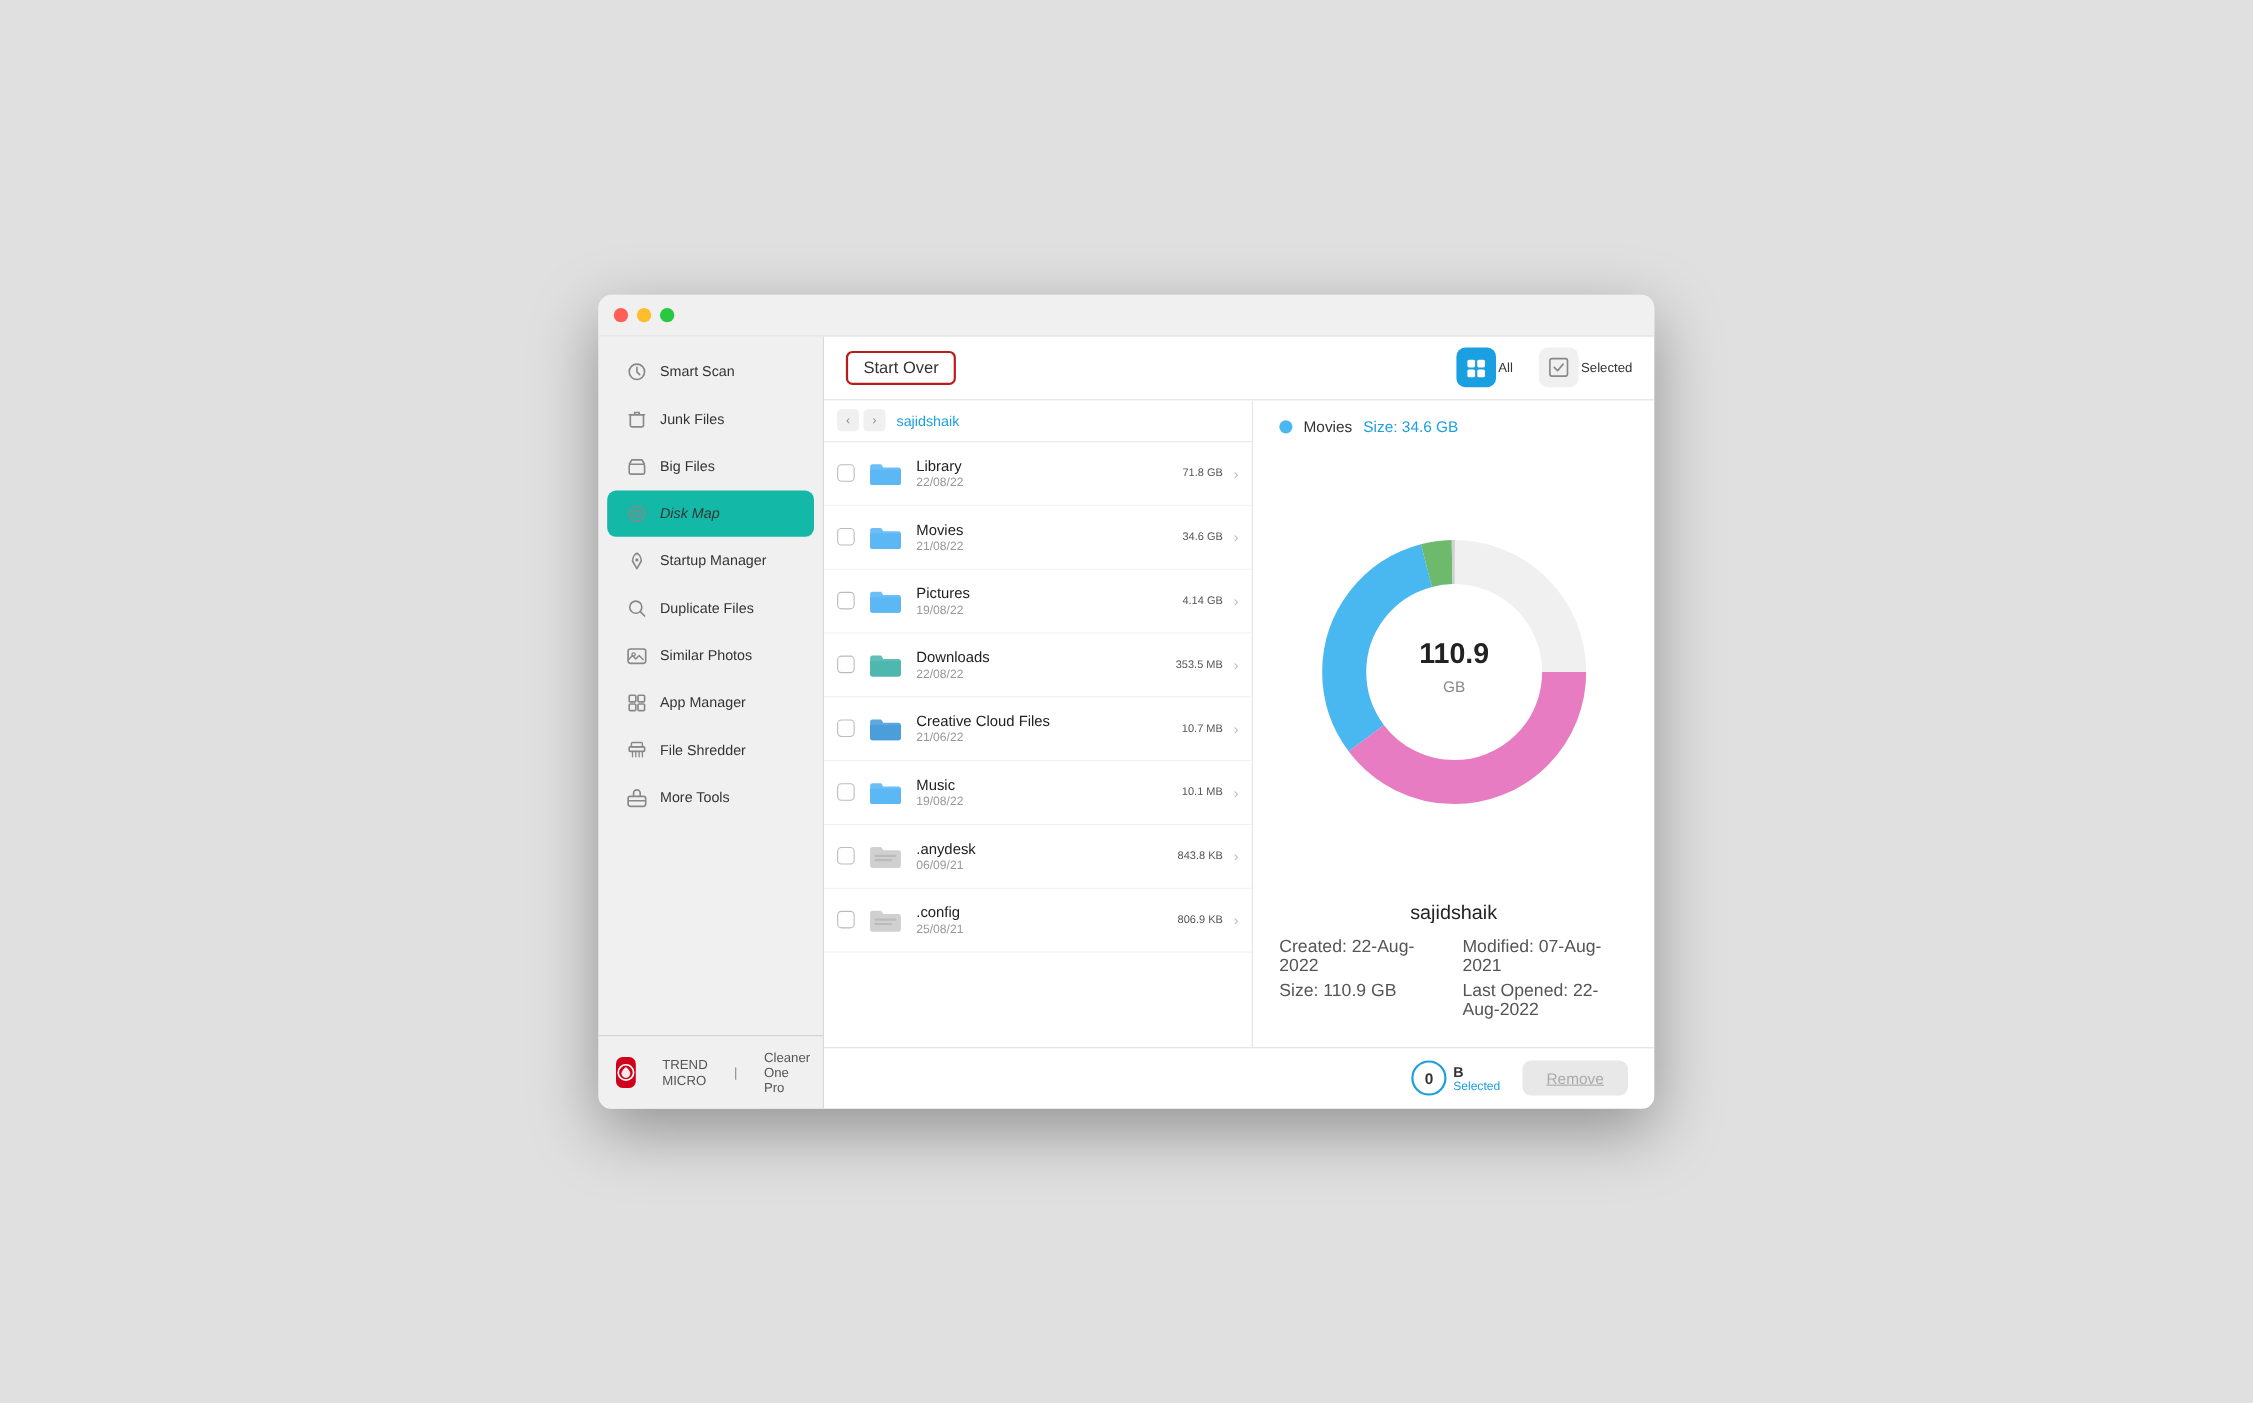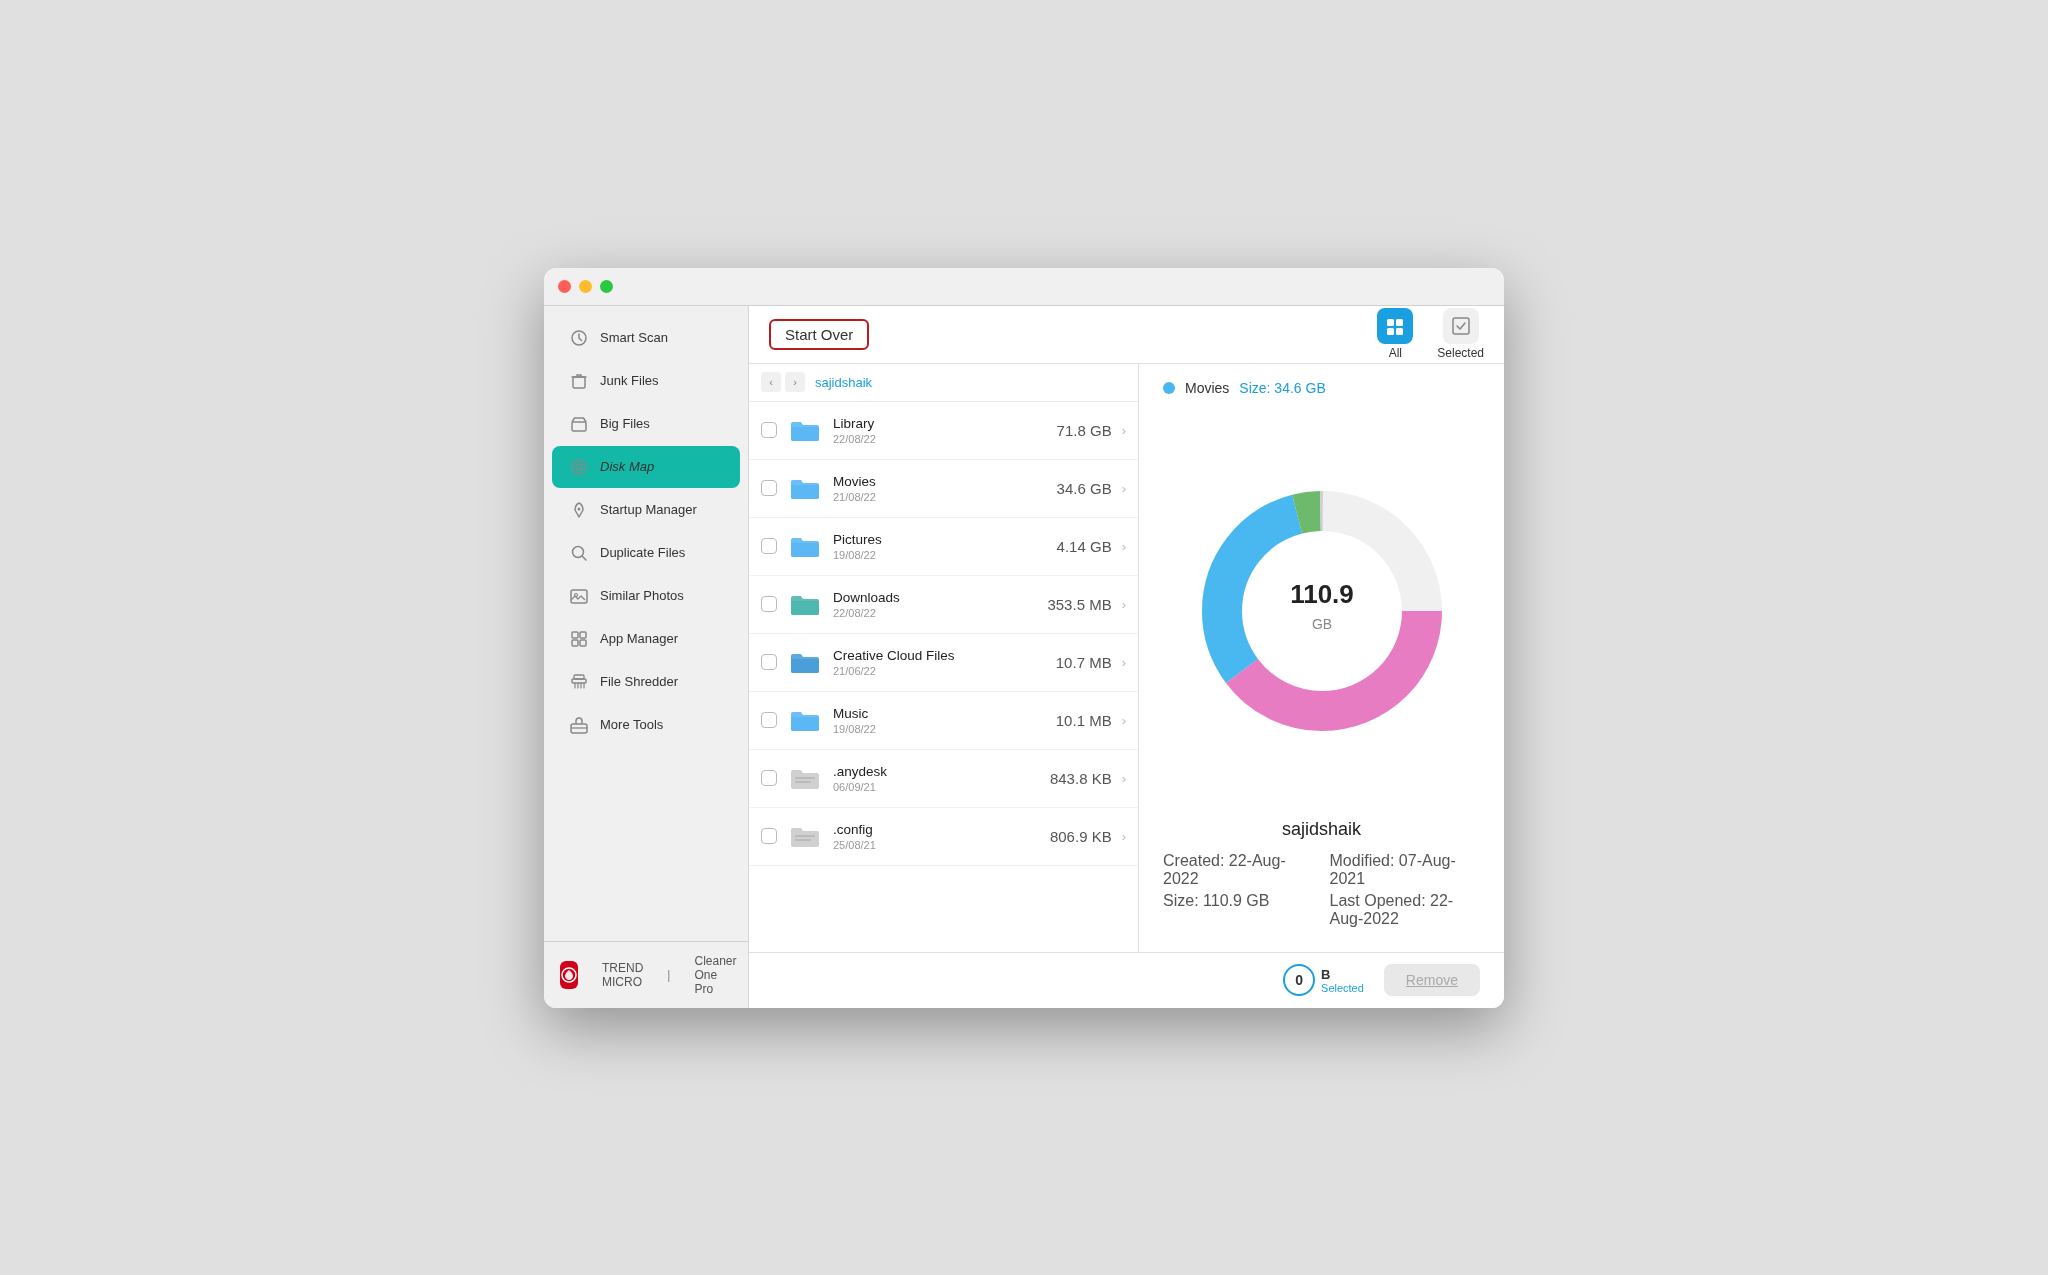--- a/index.html
+++ b/index.html
@@ -122,21 +122,21 @@
       color: #333;
     }
     .tab-group {
       margin-left: auto;
       display: flex;
       gap: 24px;
       align-items: center;
     }
     .tab-item {
       display: flex;
-      flex-direction: column;
+      flex-direction: row;
       align-items: center;
       gap: 2px;
       cursor: pointer;
     }
     .tab-icon-wrap {
       width: 36px; height: 36px;
       border-radius: 8px;
       display: flex; align-items: center; justify-content: center;
       font-size: 18px;
     }
@@ -223,21 +223,21 @@
       font-size: 13.5px;
       color: #222;
       font-weight: 400;
     }
     .file-date {
       font-size: 11px;
       color: #999;
       margin-top: 2px;
     }
     .file-size {
-      font-size: 15px;
+      font-size: 10px;
       color: #555;
       flex-shrink: 0;
     }
     .file-chevron {
       color: #bbb;
       font-size: 13px;
       flex-shrink: 0;
     }
     
     .detail-panel {

